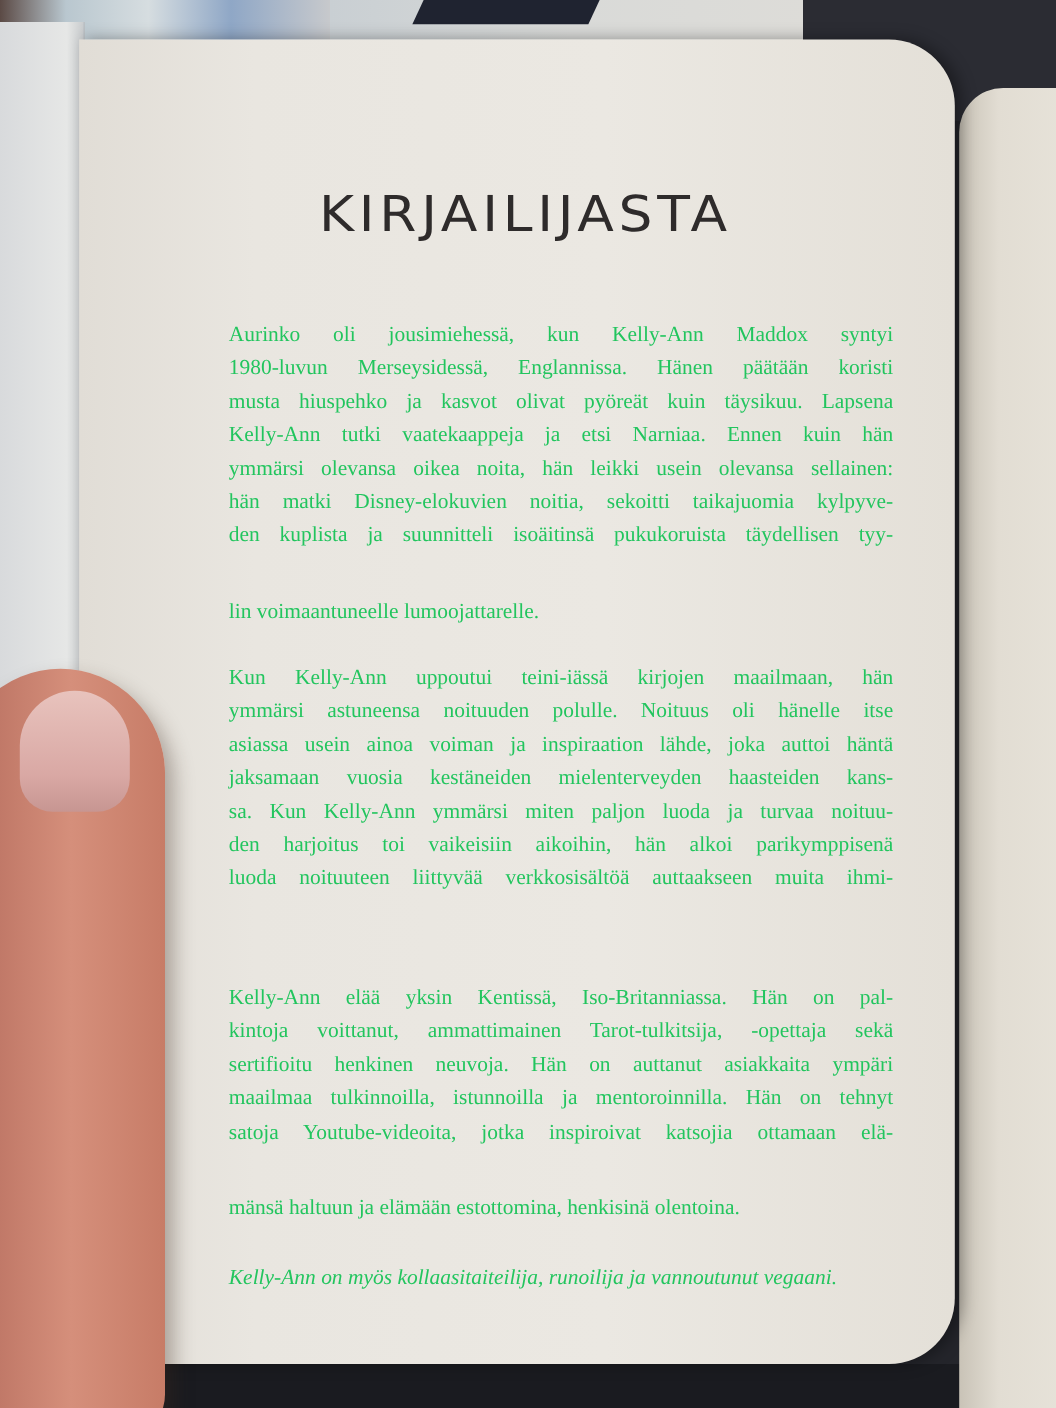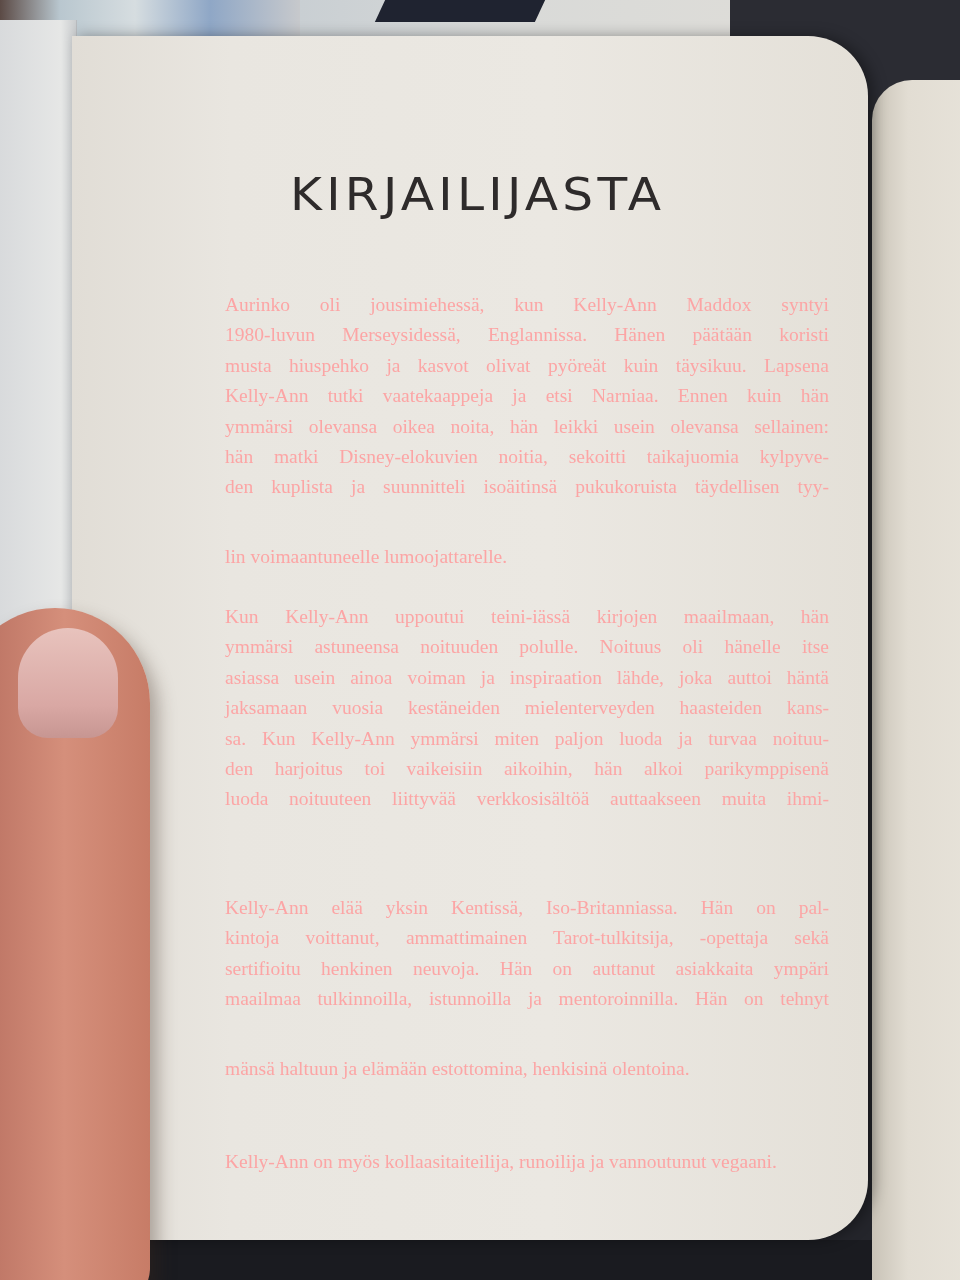--- a/index.html
+++ b/index.html
@@ -45,29 +45,29 @@
       box-shadow: 6px 0 14px rgba(0,0,0,0.35);
     }
     .page-title {
       position: absolute; left: 290px; top: 168px;
       font-family: "DejaVu Sans", "Liberation Sans", sans-serif;
       font-size: 45px; letter-spacing: 4px; color: #2e2b2b;
       font-weight: normal; margin: 0;
       transform: scaleX(1.08); transform-origin: left;
     }
     .body-text {
-      position: absolute; left: 225px; width: 604px;
-      font-size: 19.5px; line-height: 30.4px; color: #fca5a5;
+      position: absolute; left: 208px; width: 604px;
+      font-size: 19.5px; line-height: 30.4px; color: #22c55e;
     }
     .body-text .line { display: block; white-space: nowrap; text-align: justify; text-align-last: justify; }
     .body-text .line.last { text-align-last: left; margin-top: 39px; }
     .para-1 { top: 290px; }
     .para-2 { top: 602px; }
     .para-3 { top: 893px; }
-    .para-4 { top: 1108px; }
+    .para-4 { top: 1108px; font-style: italic; }
     
     .thumb {
       position: absolute; left: -40px; top: 608px; width: 190px; height: 700px;
       background: linear-gradient(90deg, #b46b5c 0%, #d58f7b 55%, #c77c67 100%);
       border-radius: 95px 95px 40px 40px;
       box-shadow: 8px 10px 18px rgba(60,40,30,0.35);
     }
     .thumbnail-nail {
       position: absolute; left: 58px; top: 20px; width: 100px; height: 110px;
       background: linear-gradient(180deg, #e8c3bd 0%, #d9a8a4 70%, #c79692 100%);
@@ -113,20 +113,21 @@
   <span class="line">sa. Kun Kelly-Ann ymmärsi miten paljon luoda ja turvaa noituu-</span>
   <span class="line">den harjoitus toi vaikeisiin aikoihin, hän alkoi parikymppisenä</span>
   <span class="line">luoda noituuteen liittyvää verkkosisältöä auttaakseen muita ihmi-</span>
 </div>
 
 <div class="body-text para-3">
   <span class="line">Kelly-Ann elää yksin Kentissä, Iso-Britanniassa. Hän on pal-</span>
   <span class="line">kintoja voittanut, ammattimainen Tarot-tulkitsija, -opettaja sekä</span>
   <span class="line">sertifioitu henkinen neuvoja. Hän on auttanut asiakkaita ympäri</span>
   <span class="line">maailmaa tulkinnoilla, istunnoilla ja mentoroinnilla. Hän on tehnyt</span>
+  <span class="line">satoja Youtube-videoita, jotka inspiroivat katsojia ottamaan elä-</span>
   <span class="line last">mänsä haltuun ja elämään estottomina, henkisinä olentoina.</span>
 </div>
 
 <div class="body-text para-4">
   <span class="line last">Kelly-Ann on myös kollaasitaiteilija, runoilija ja vannoutunut vegaani.</span>
 </div>
 
 <div class="thumb">
   <div class="thumbnail-nail"></div>
 </div>

